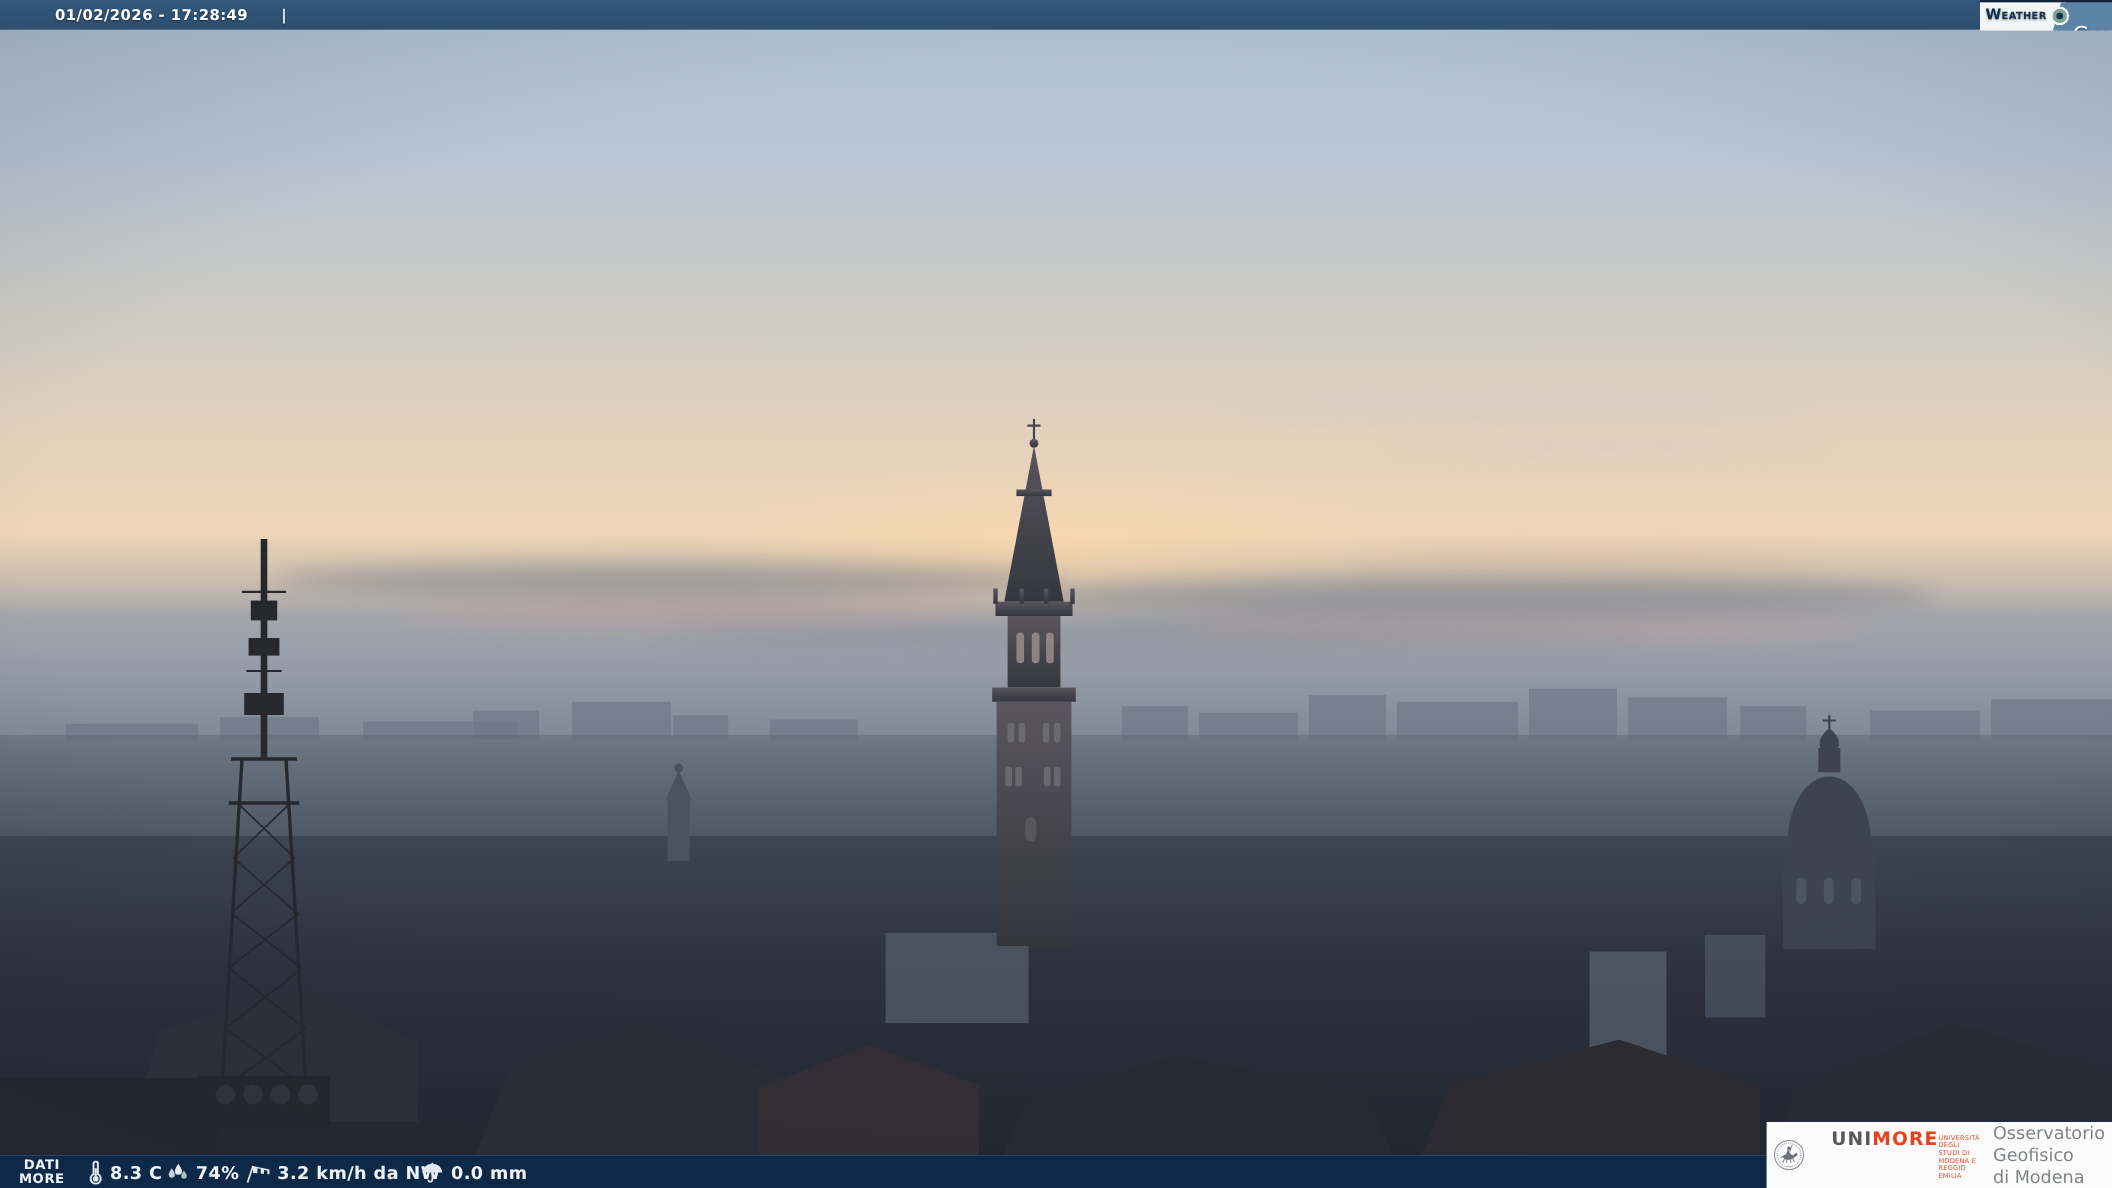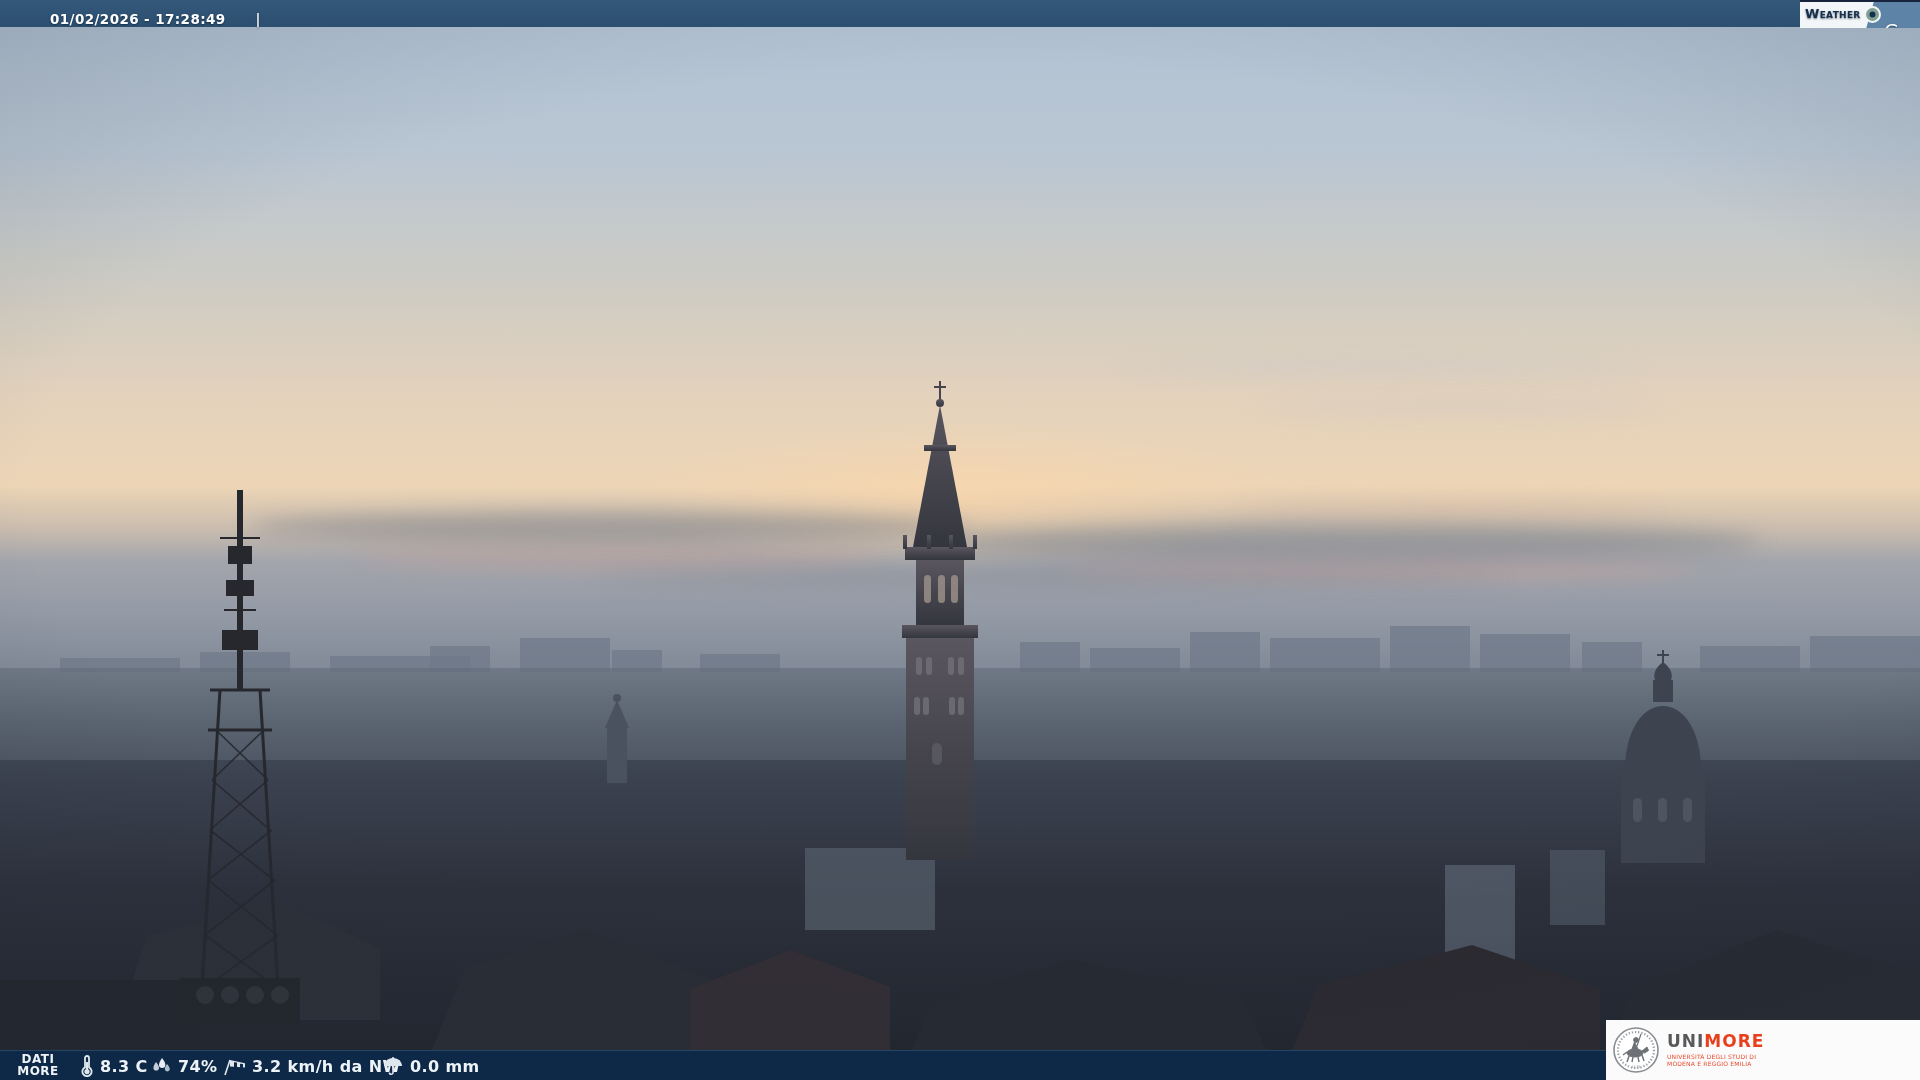--- a/index.html
+++ b/index.html
@@ -31,21 +31,21 @@
     background:linear-gradient(180deg, rgba(96,106,120,.55), rgba(73,81,94,.9));}
   .foreground{position:absolute;left:0;top:760px;width:100%;height:320px;
     background:linear-gradient(180deg,#3e4553 0%, #2c313c 40%, #20242c 100%);}
   .bshape{position:absolute;}
   .vignette{position:absolute;inset:0;
     background:radial-gradient(120% 95% at 52% 46%, rgba(0,0,0,0) 42%, rgba(33,42,56,.30) 82%, rgba(24,31,44,.5) 100%);}
 
   
   .topbar{position:absolute;left:0;top:0;width:100%;height:27px;
     background:linear-gradient(180deg,#34587a,#2c4f70);
-    display:flex;align-items:flex-end;color:#fff;font-size:13.5px;font-weight:bold;
+    display:flex;align-items:center;color:#fff;font-size:13.5px;font-weight:bold;
     letter-spacing:.4px;text-shadow:0 1px 2px rgba(10,25,40,.6);}
   .topbar .dt{margin-left:50px;}
   .topbar .sep{margin:0 30px;opacity:.95;}
   .wclogo{position:absolute;right:0;top:0;width:120px;height:26px;overflow:hidden;
     border-top:2px solid #16253d;}
   .wc-seg{position:absolute;top:0;height:100%;transform:skewX(-16deg);}
   .wc-seg-white{left:-8px;width:82px;background:#f3f6f8;}
   .wc-seg-blue{right:-8px;width:58px;background:#5d83a7;}
   .wc-weather{position:absolute;left:5px;top:4px;color:#14304e;font-weight:bold;
     font-size:13px;font-variant:small-caps;letter-spacing:.3px;}
@@ -58,21 +58,21 @@
     background:#0e2947;border-top:1px solid rgba(120,150,185,.25);color:#eef3f8;}
   .bb-label{position:absolute;left:12px;top:2px;width:52px;text-align:center;
     font-size:12px;font-weight:bold;line-height:12px;letter-spacing:.5px;}
   .bb-item{position:absolute;top:0;height:30px;display:flex;align-items:center;gap:6px;}
   .bb-val{font-size:16px;font-weight:bold;letter-spacing:.4px;}
   .bb-temp{left:80px;} .bb-hum{left:150px;text-align:right;} .bb-wind{left:222px;} .bb-rain{left:382px;text-align:right;}
 
   
   .brandbox{position:absolute;left:1606px;top:1020px;width:314px;height:60px;
     background:#fbfbfb;display:flex;align-items:center;padding-left:6px;box-sizing:border-box;}
-  .uni-col{margin-left:7px;display:flex;flex-direction:column;line-height:1;}
+  .uni-col{margin-left:24px;display:flex;line-height:1;}
   .uni-word{font-size:17px;font-weight:600;letter-spacing:1px;color:#58595b;}
   .uni-word .more{color:#e8401c;}
   .uni-sub{margin-top:3px;font-size:6px;letter-spacing:.2px;color:#e8492a;line-height:7px;}
   .oss-col{margin-left:12px;display:flex;flex-direction:column;color:#7f8386;
     font-size:16px;line-height:20px;}
 
   svg{display:block;}
 </style>
 </head>
 <body>
@@ -308,15 +308,19 @@
     </svg>
     <div class="uni-col">
       <div class="uni-word">
         <span>UNI</span><span class="more">MORE</span>
       </div>
       <div class="uni-sub">
         <div>UNIVERSITÀ DEGLI STUDI DI</div>
         <div>MODENA E REGGIO EMILIA</div>
       </div>
     </div>
+    <div class="oss-col">
+      <span>Osservatorio Geofisico</span>
+      <span>di Modena</span>
+    </div>
   </div>
 
 </div>
 
 </body></html>

